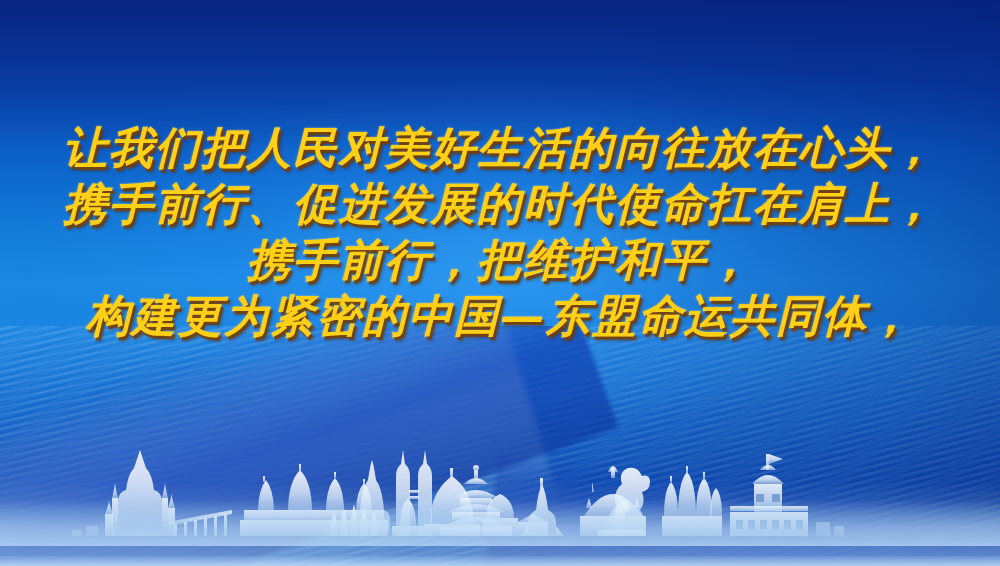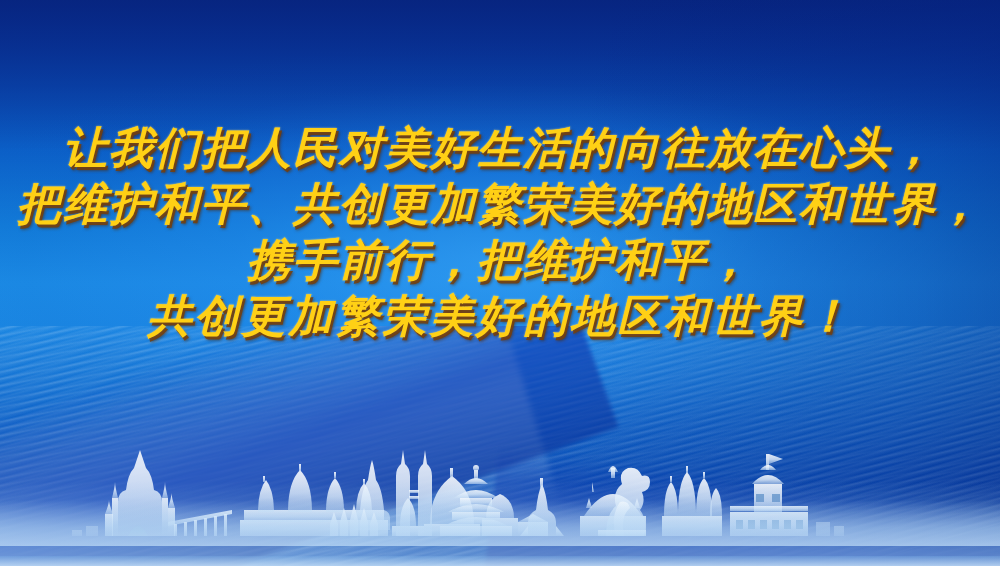--- a/index.html
+++ b/index.html
@@ -356,18 +356,18 @@
       </g>
     </svg>
   </div>
   <div class="sky-fade"></div>
 
   <div class="bottom-haze"></div>
   <div class="bottom-edge"></div>
 
   <div class="quote">
     <div class="line l1">让我们把人民对美好生活的向往放在心头，</div>
-    <div class="line l2">把维护和平、共创更加繁荣美好的地区和世界，</div>
+    <div class="line l2">携手前行、促进发展的时代使命扛在肩上，</div>
     <div class="line l3">携手前行，把维护和平，</div>
-    <div class="line l5">共创更加繁荣美好的地区和世界！</div>
+    <div class="line l4">构建更为紧密的中国—东盟命运共同体，</div>
   </div>
 
 </div>
 
 </body></html>

